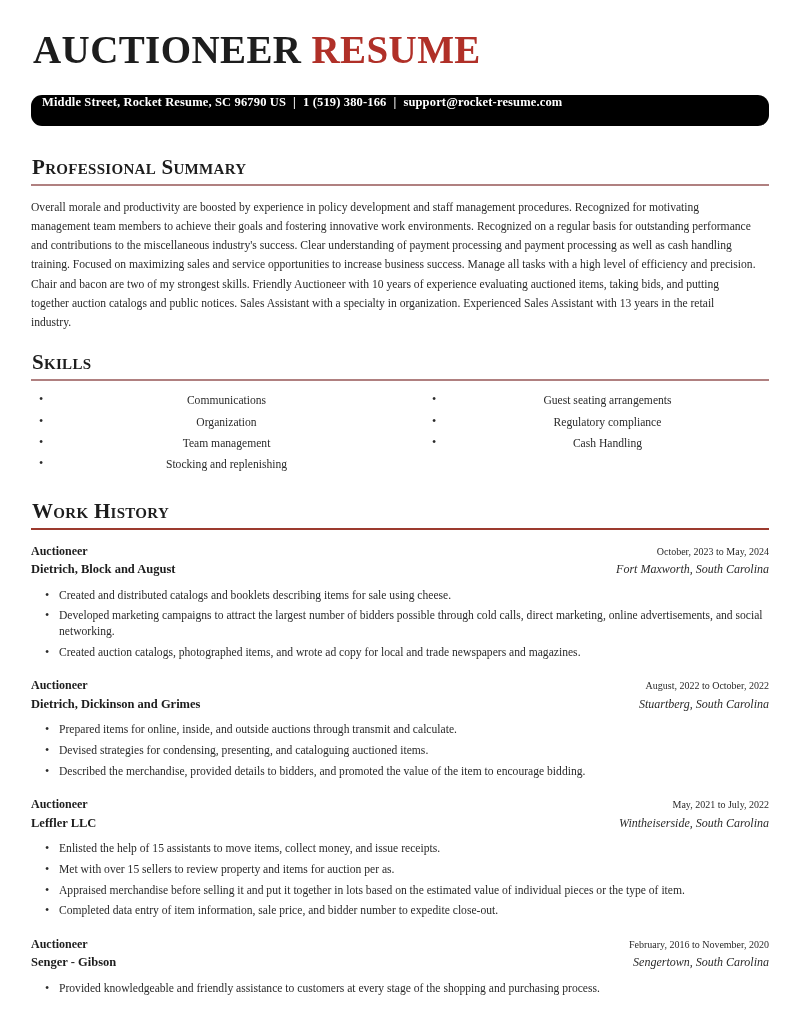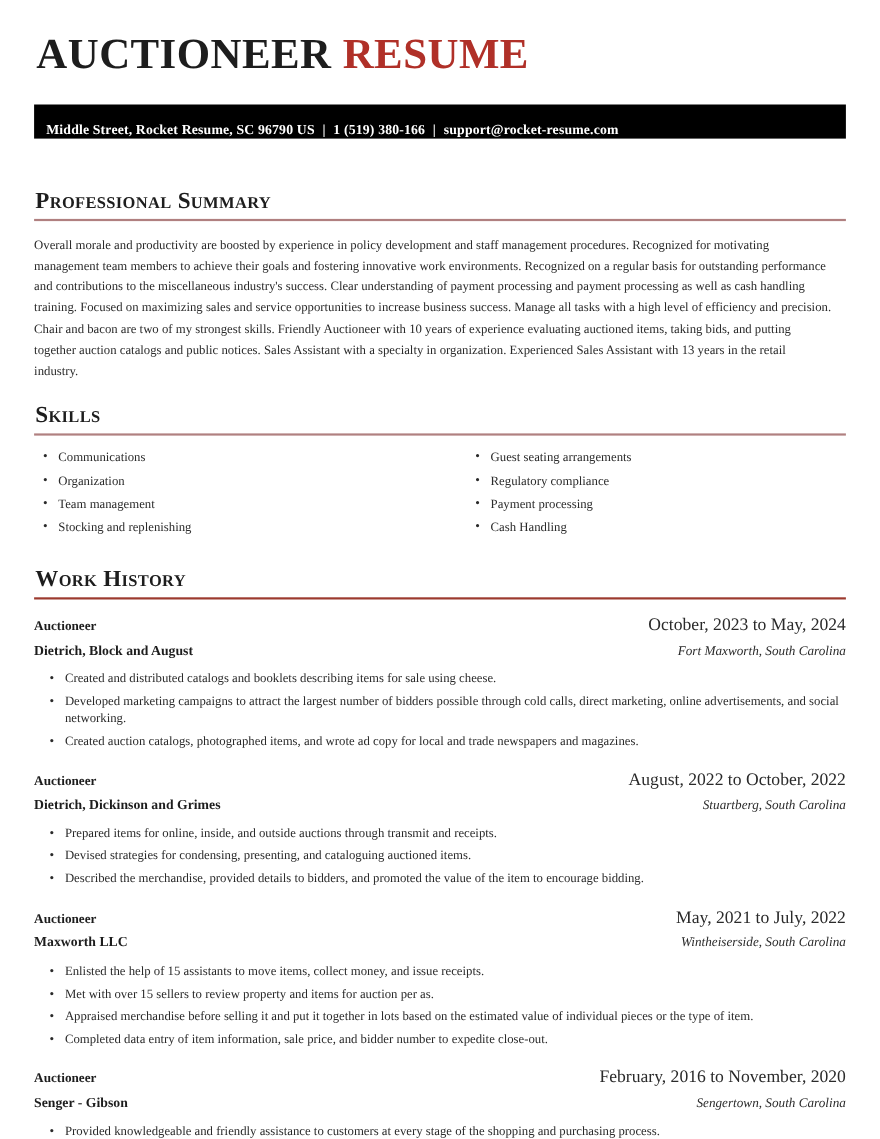--- a/index.html
+++ b/index.html
@@ -33,23 +33,24 @@
   }
   .doc-title .t-name { color: #1d1d1d; }
   .doc-title .t-word { color: #b03028; }
 
   
   .contact-bar {
     background: #000000;
     color: #ffffff;
     height: 31px;
     display: flex;
-    align-items: flex-end;
+    align-items: flex-start;
     padding: 0 11px;
-    margin-bottom: 44px;
+    margin-bottom: 29px;
+    border-radius: 11px;
   }
   .contact-bar .c-text {
     font-size: 12.5px;
     font-weight: bold;
     letter-spacing: 0.15px;
     white-space: nowrap;
   }
   .contact-bar .c-sep {
     font-weight: bold;
     padding: 0 7px;
@@ -86,20 +87,21 @@
 
   
   .skills-cols {
     display: flex;
     gap: 0;
     margin-bottom: 20px;
   }
   .skills-col {
     width: 50%;
     box-sizing: border-box;
+    text-align: center;
   }
   .skills-col.right { padding-left: 24px; }
   ul.bullets {
     list-style: none;
     margin: 0;
     padding: 0;
   }
   ul.bullets li {
     font-size: 11.6px;
     line-height: 1.33;
@@ -124,21 +126,21 @@
     justify-content: space-between;
     align-items: baseline;
     line-height: 1.55;
   }
   .job-title {
     font-size: 12px;
     font-weight: bold;
     color: #1d1d1d;
   }
   .job-dates {
-    font-size: 16px;
+    font-size: 10px;
     color: #2a2a2a;
     text-align: right;
     white-space: nowrap;
   }
   .job-company {
     font-size: 12.5px;
     font-weight: bold;
     color: #1d1d1d;
   }
   .job-location {
@@ -192,21 +194,20 @@
           <li>Communications</li>
           <li>Organization</li>
           <li>Team management</li>
           <li>Stocking and replenishing</li>
         </ul>
       </div>
       <div class="skills-col right">
         <ul class="bullets">
           <li>Guest seating arrangements</li>
           <li>Regulatory compliance</li>
-          <li>Payment processing</li>
           <li>Cash Handling</li>
         </ul>
       </div>
     </div>
   </section>
 
   <section class="section work-wrap">
     <h2 class="sec-head">Work History</h2>
     <div class="sec-rule strong"></div>
 
@@ -229,33 +230,33 @@
     <div class="job">
       <div class="job-row">
         <span class="job-title">Auctioneer</span>
         <span class="job-dates">August, 2022 to October, 2022</span>
       </div>
       <div class="job-row">
         <span class="job-company">Dietrich, Dickinson and Grimes</span>
         <span class="job-location">Stuartberg, South Carolina</span>
       </div>
       <ul class="bullets">
-        <li>Prepared items for online, inside, and outside auctions through transmit and receipts.</li>
+        <li>Prepared items for online, inside, and outside auctions through transmit and calculate.</li>
         <li>Devised strategies for condensing, presenting, and cataloguing auctioned items.</li>
         <li>Described the merchandise, provided details to bidders, and promoted the value of the item to encourage bidding.</li>
       </ul>
     </div>
 
     <div class="job">
       <div class="job-row">
         <span class="job-title">Auctioneer</span>
         <span class="job-dates">May, 2021 to July, 2022</span>
       </div>
       <div class="job-row">
-        <span class="job-company">Maxworth LLC</span>
+        <span class="job-company">Leffler LLC</span>
         <span class="job-location">Wintheiserside, South Carolina</span>
       </div>
       <ul class="bullets">
         <li>Enlisted the help of 15 assistants to move items, collect money, and issue receipts.</li>
         <li>Met with over 15 sellers to review property and items for auction per as.</li>
         <li>Appraised merchandise before selling it and put it together in lots based on the estimated value of individual pieces or the type of item.</li>
         <li>Completed data entry of item information, sale price, and bidder number to expedite close-out.</li>
       </ul>
     </div>
 

